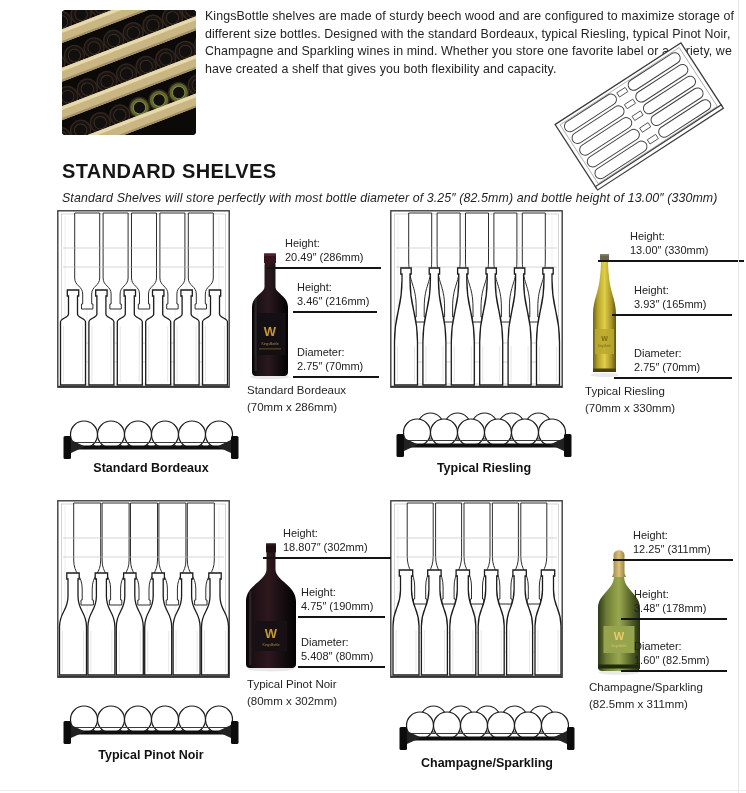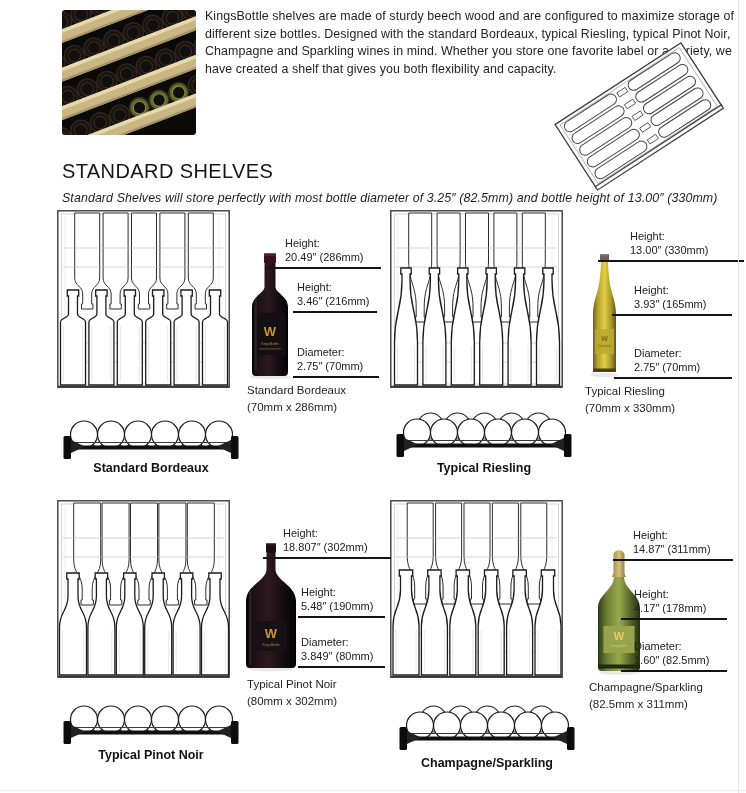--- a/index.html
+++ b/index.html
@@ -2,21 +2,21 @@
 <html><head>
 <meta charset="utf-8">
 <style>
   html,body{margin:0;padding:0;background:#fff;}
   .page{position:relative;width:746px;height:793px;background:#ffffff;
         font-family:"Liberation Sans",sans-serif;color:#1f1f1f;overflow:hidden;}
   .abs{position:absolute;}
   #intro{left:205px;top:8px;width:540px;font-size:12.4px;line-height:17.5px;letter-spacing:.1px;}
   #photo{left:62px;top:10px;width:134px;height:125px;border-radius:4px;overflow:hidden;background:#0b0a09;}
   #iso{left:548px;top:66px;width:188px;height:102px;}
-  #title{left:62px;top:160px;font-size:20px;font-weight:400;letter-spacing:.4px;color:#161616;}
+  #title{left:62px;top:160px;font-size:20px;font-weight:700;letter-spacing:.4px;color:#161616;}
   #subtitle{left:62px;top:191px;font-size:12.4px;letter-spacing:.1px;font-style:italic;}
   .shelf-drawing{width:173px;height:178px;}
   #d1{left:57px;top:210px;} #d2{left:390px;top:210px;} #d3{left:57px;top:500px;} #d4{left:390px;top:500px;}
   .rack{width:178px;height:46px;}
   #r1{left:62px;top:415px;} #r2{left:395px;top:413px;} #r3{left:62px;top:700px;} #r4{left:398px;top:706px;}
   .rack-label{width:178px;text-align:center;font-weight:700;font-size:12.5px;color:#111;}
   #rl1{left:62px;top:461px;} #rl2{left:395px;top:461px;} #rl3{left:62px;top:748px;} #rl4{left:398px;top:756px;}
   #b1{left:245px;top:251px;width:50px;height:130px;}
   #b2{left:588px;top:251px;width:33px;height:127px;}
   #b3{left:243px;top:541px;width:56px;height:132px;}
@@ -487,34 +487,34 @@
     <div>Diameter:</div>
     <div>2.75″ (70mm)</div>
   </div>
 
   <div class="abs callout" id="q3a">
     <div>Height:</div>
     <div>18.807″ (302mm)</div>
   </div>
   <div class="abs callout" id="q3b">
     <div>Height:</div>
-    <div>5.48″ (190mm)</div>
+    <div>4.75″ (190mm)</div>
   </div>
   <div class="abs callout" id="q3c">
     <div>Diameter:</div>
-    <div>3.849″ (80mm)</div>
+    <div>5.408″ (80mm)</div>
   </div>
 
   <div class="abs callout" id="q4a">
     <div>Height:</div>
-    <div>14.87″ (311mm)</div>
+    <div>12.25″ (311mm)</div>
   </div>
   <div class="abs callout" id="q4b">
     <div>Height:</div>
-    <div>4.17″ (178mm)</div>
+    <div>3.48″ (178mm)</div>
   </div>
   <div class="abs callout" id="q4c">
     <div>Diameter:</div>
     <div>1.60″ (82.5mm)</div>
   </div>
 
   <div class="abs caption" id="c1">
     <div>Standard Bordeaux</div>
     <div>(70mm x 286mm)</div>
   </div>

